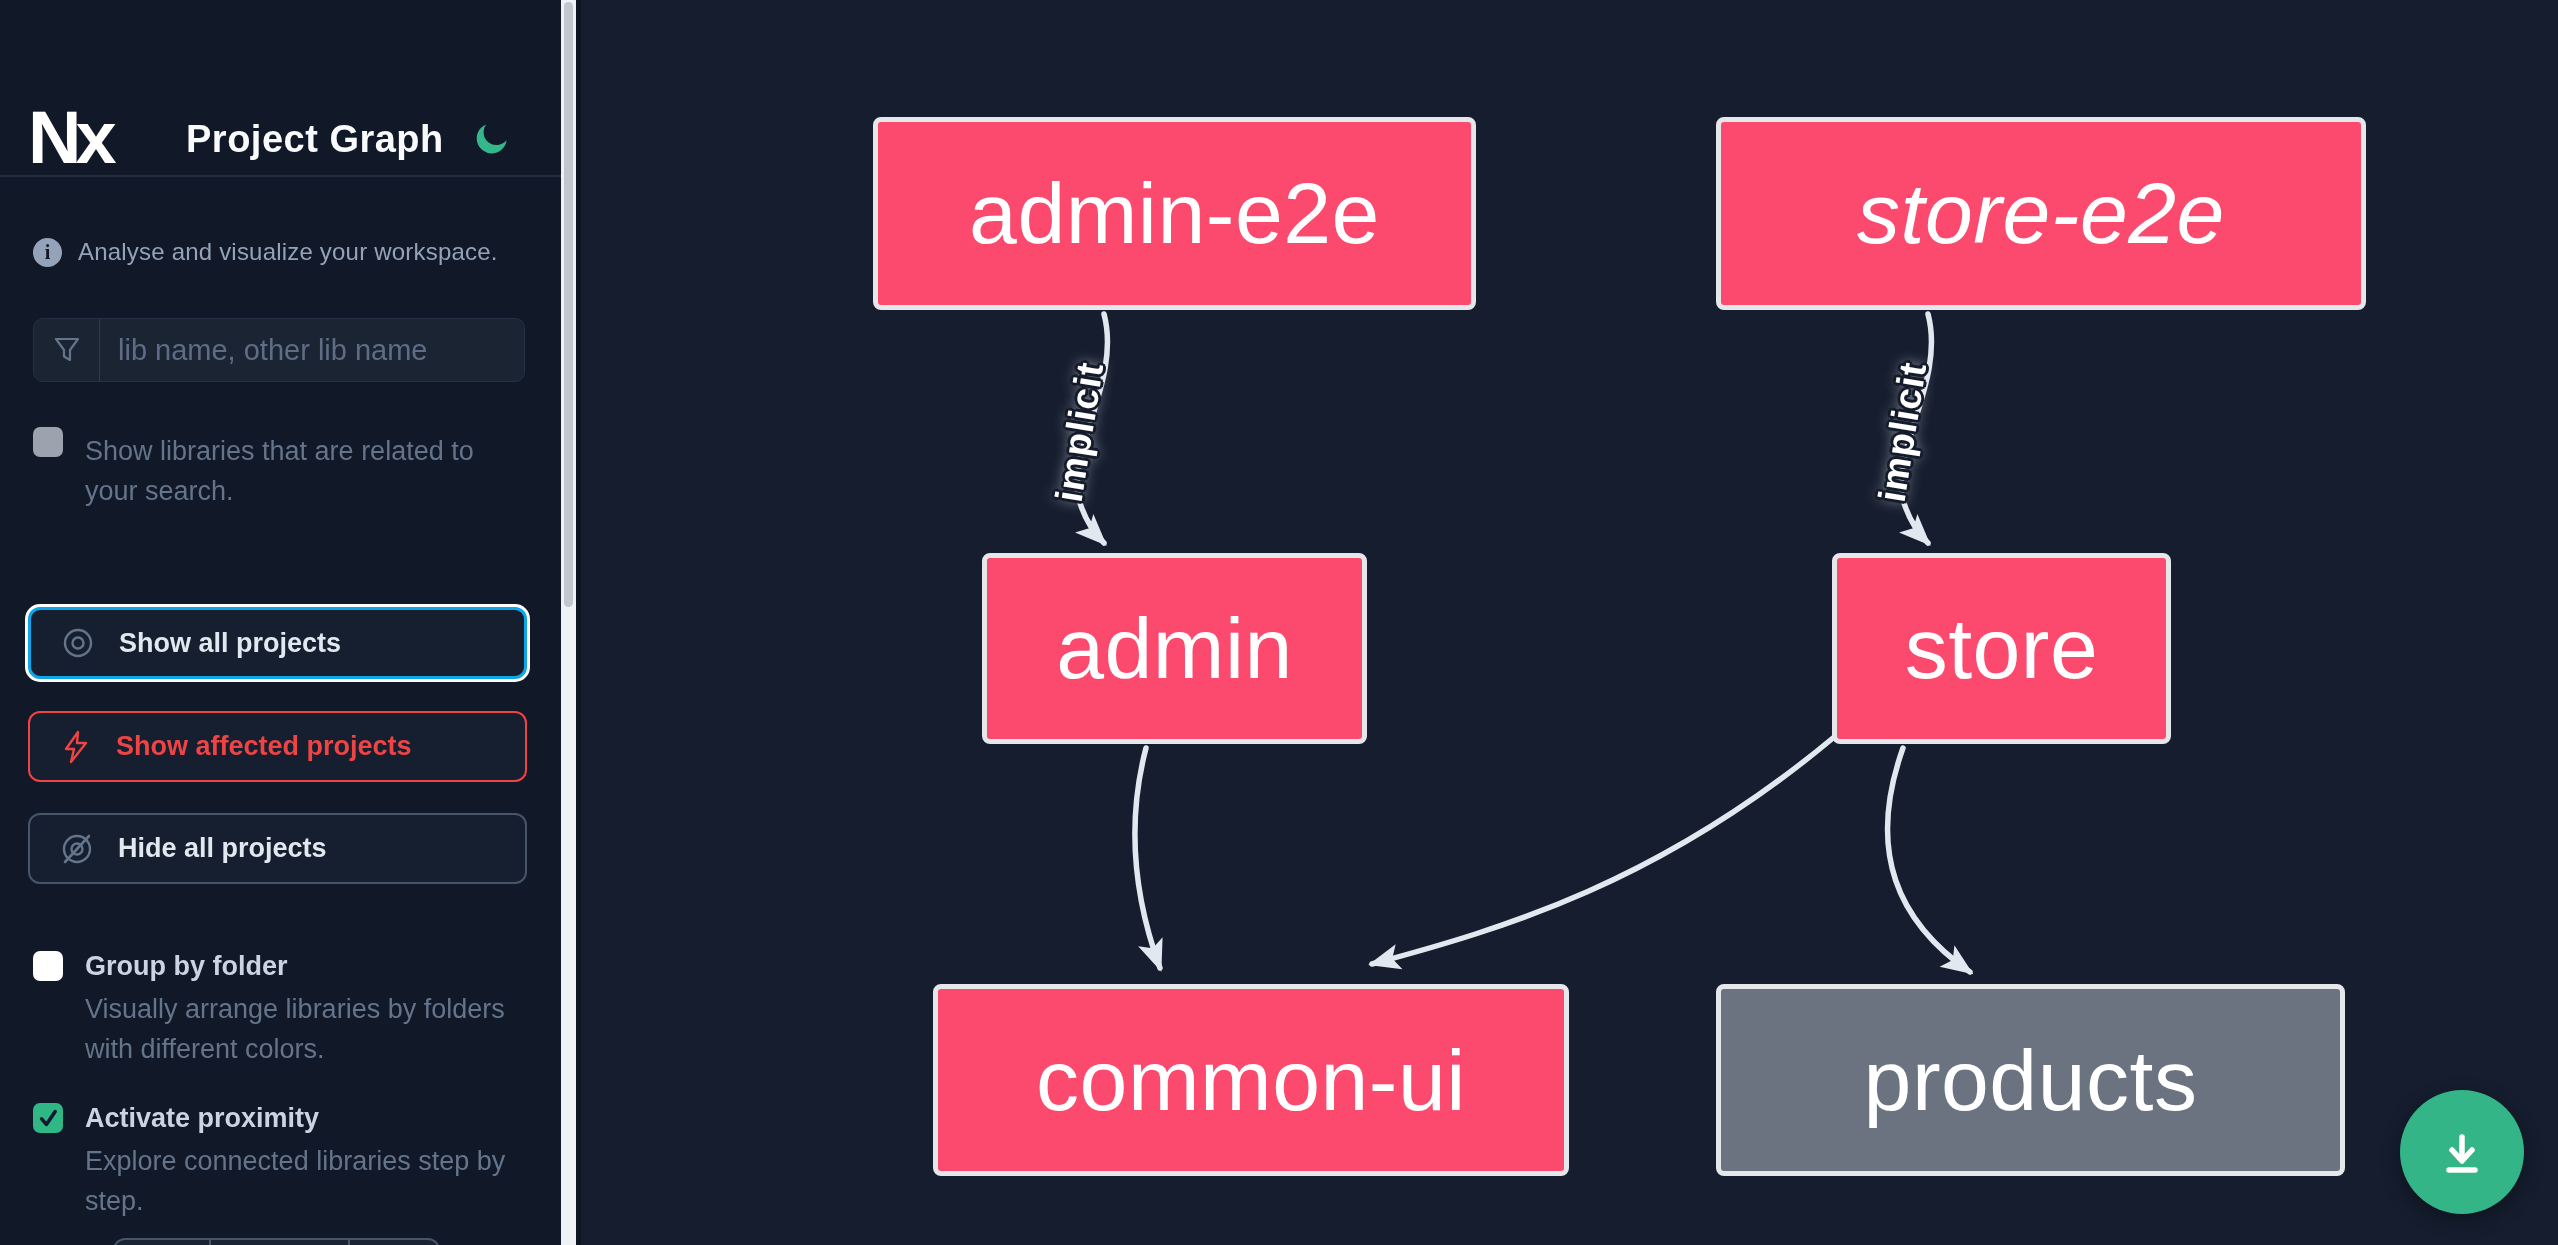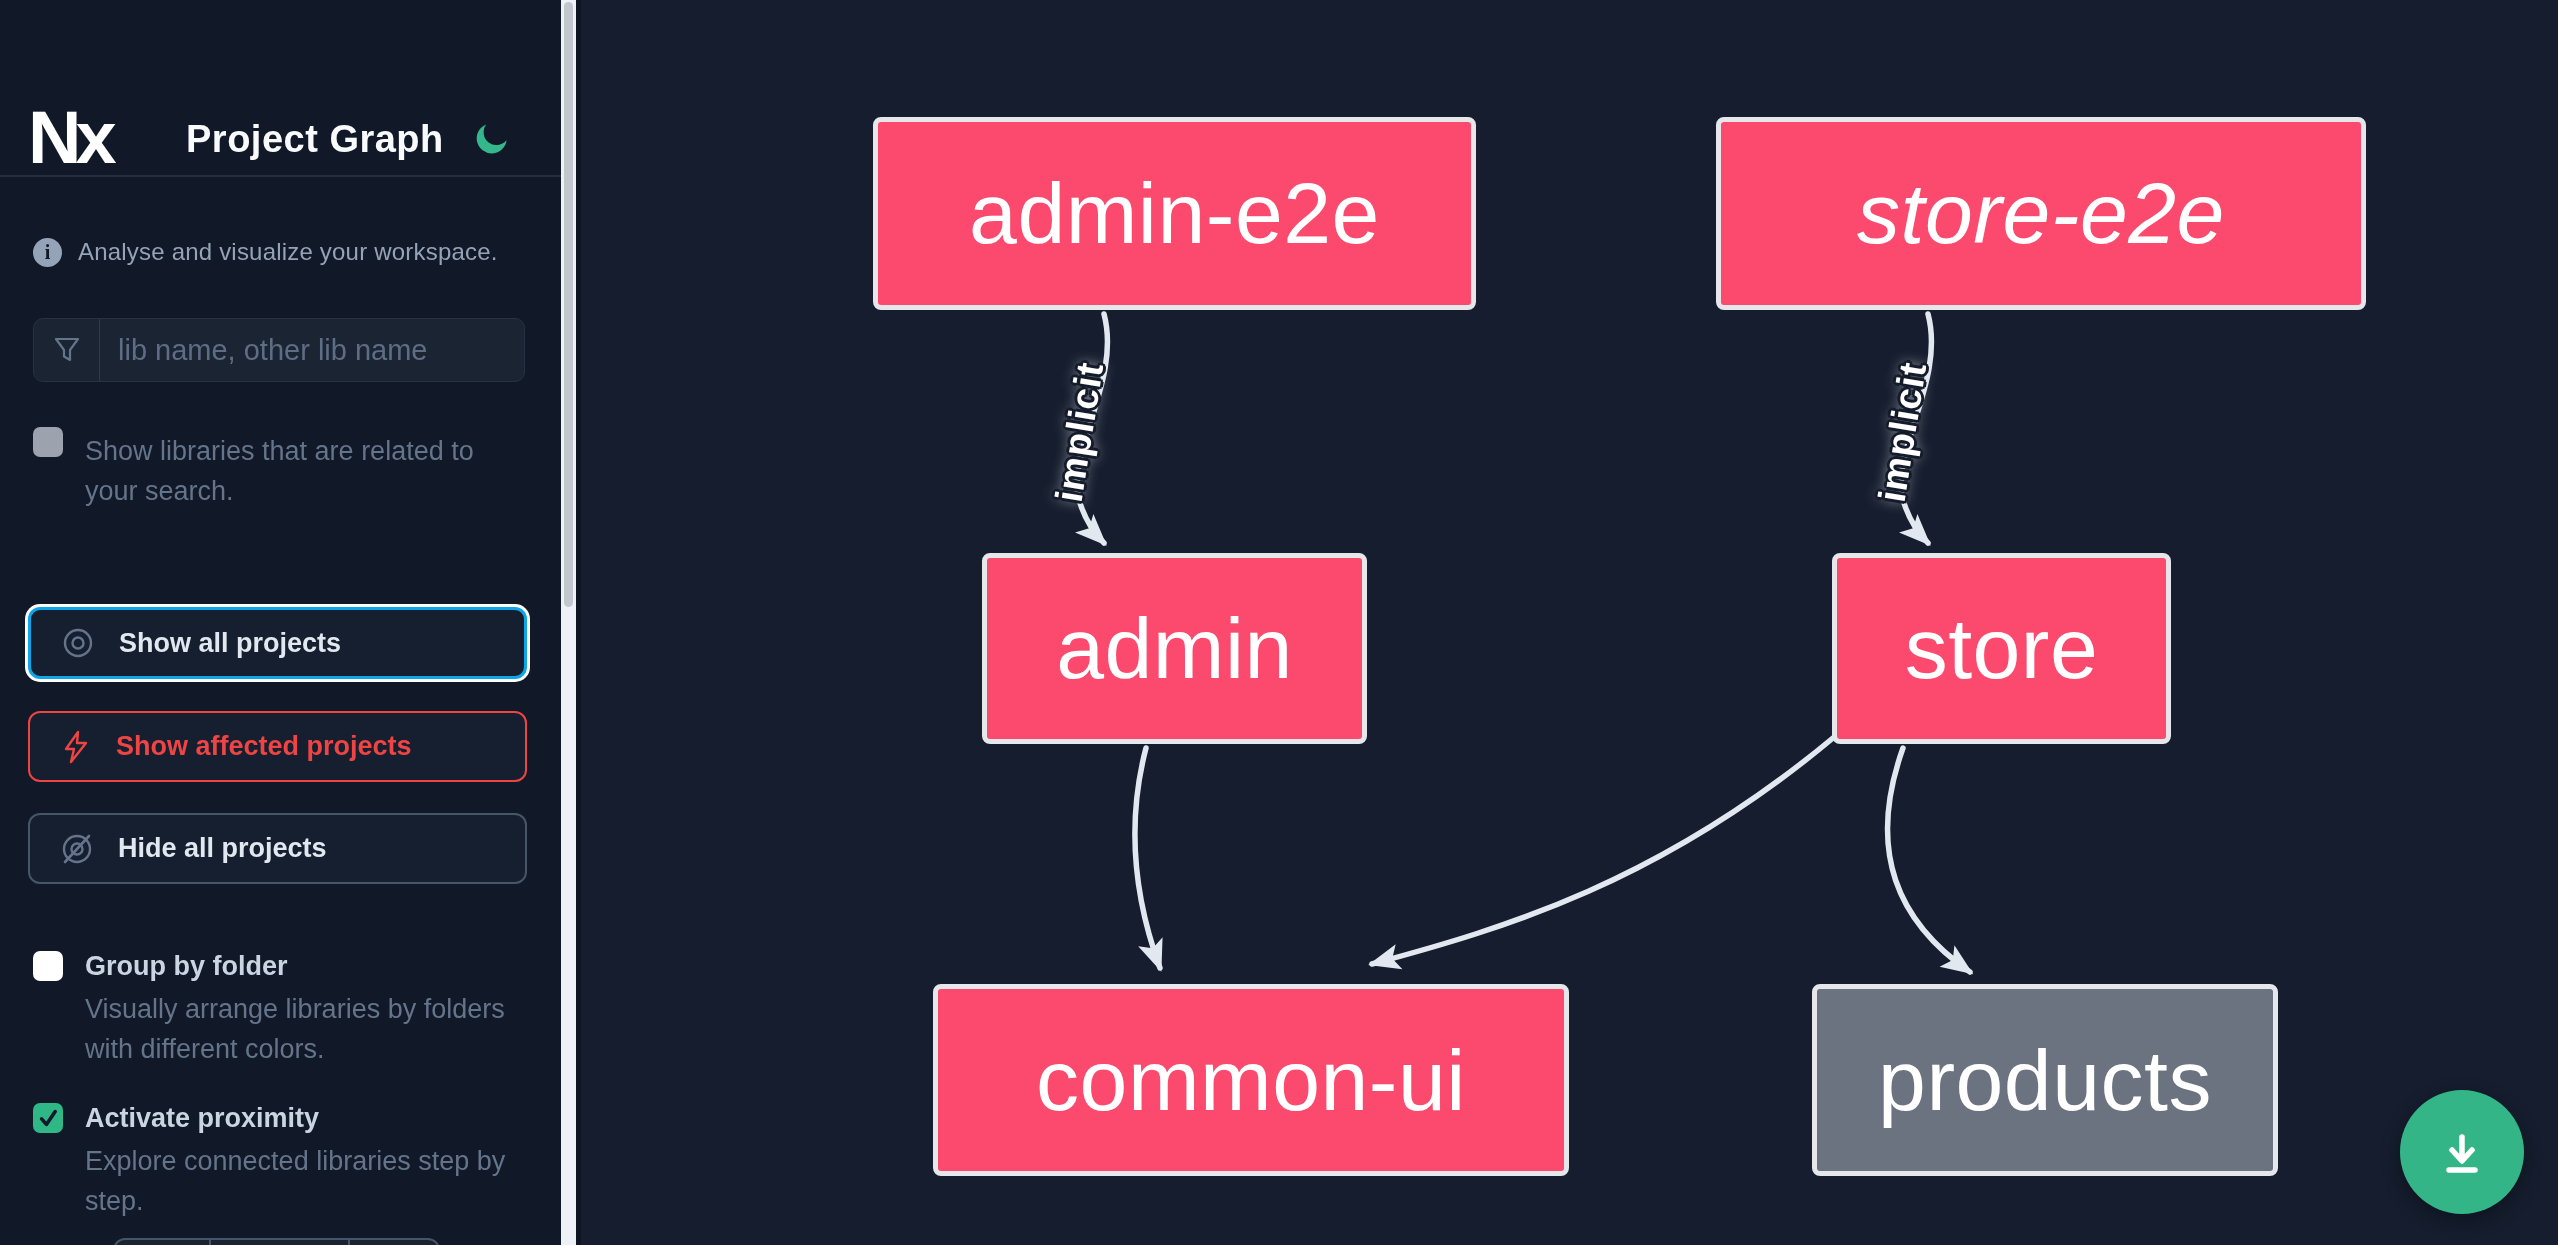--- a/index.html
+++ b/index.html
@@ -223,21 +223,21 @@
 </div>
 <div class="node node-pink" style="left:982px; top:553px; width:385px; height:191px;">
   <span>admin</span>
 </div>
 <div class="node node-pink" style="left:1832px; top:553px; width:339px; height:191px;">
   <span>store</span>
 </div>
 <div class="node node-pink" style="left:933px; top:984px; width:636px; height:192px;">
   <span>common-ui</span>
 </div>
-<div class="node node-gray" style="left:1812px; top:984px; width:466px; height:192px;">
+<div class="node node-gray" style="left:1716px; top:984px; width:629px; height:192px;">
   <span>products</span>
 </div>
 
 <svg class="edges-svg" viewBox="0 0 2558 1245">
   <defs>
     <marker id="arrow" markerUnits="userSpaceOnUse" markerWidth="38" markerHeight="32" refX="30" refY="15" orient="auto">
       <path d="M2,2 L34,15 L2,28 L9,15 Z" fill="#e2e8f0"></path>
     </marker>
   </defs>
   <g fill="none" stroke="#e2e8f0" stroke-width="5.5" stroke-linecap="round">

